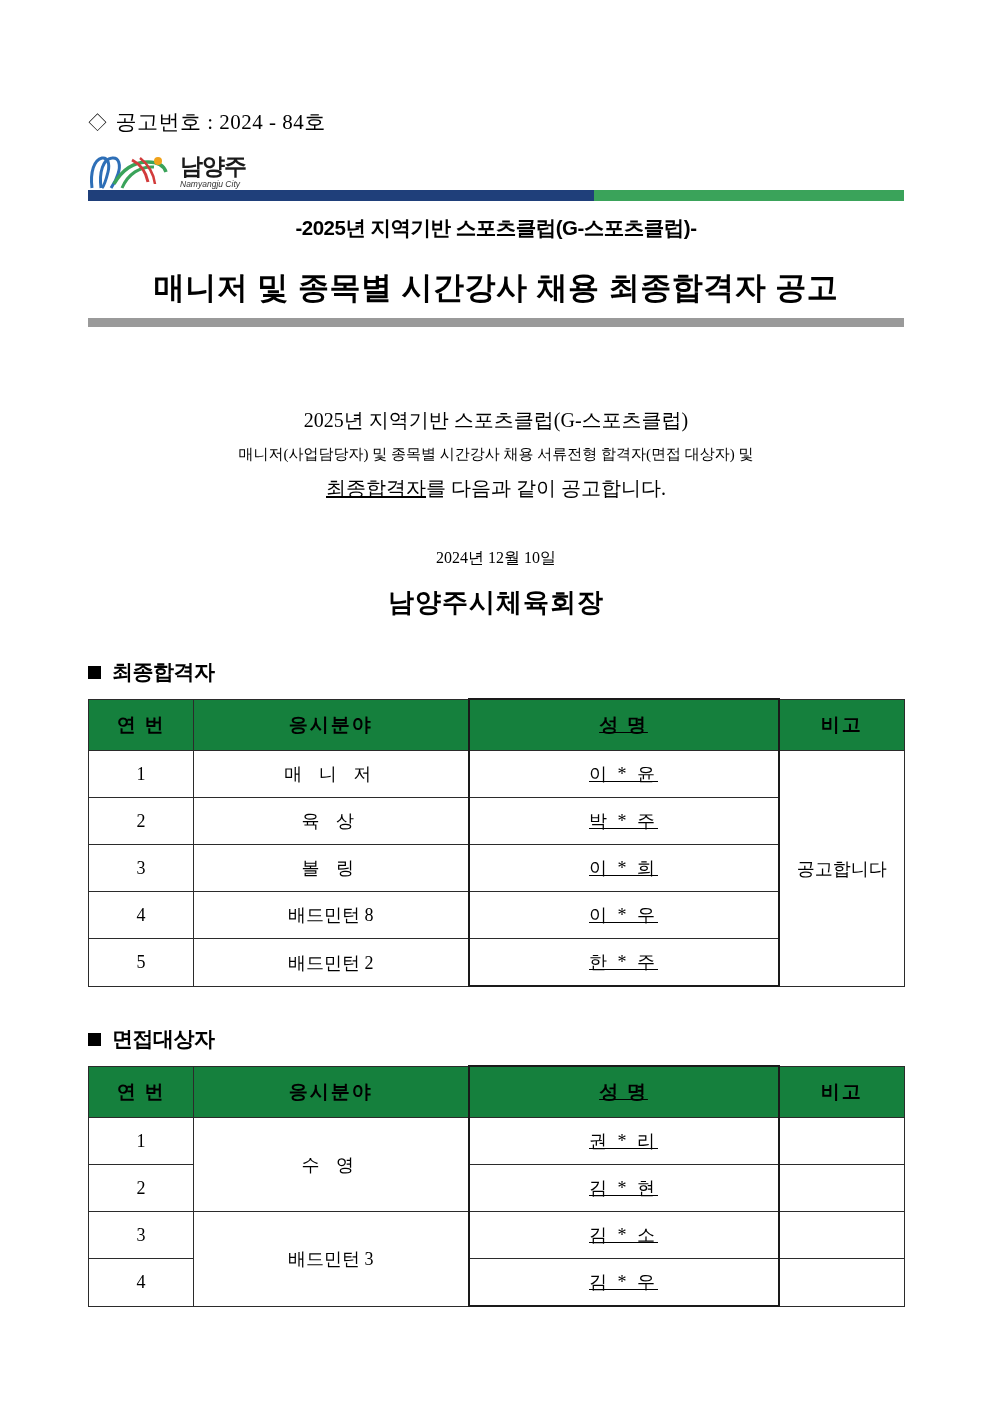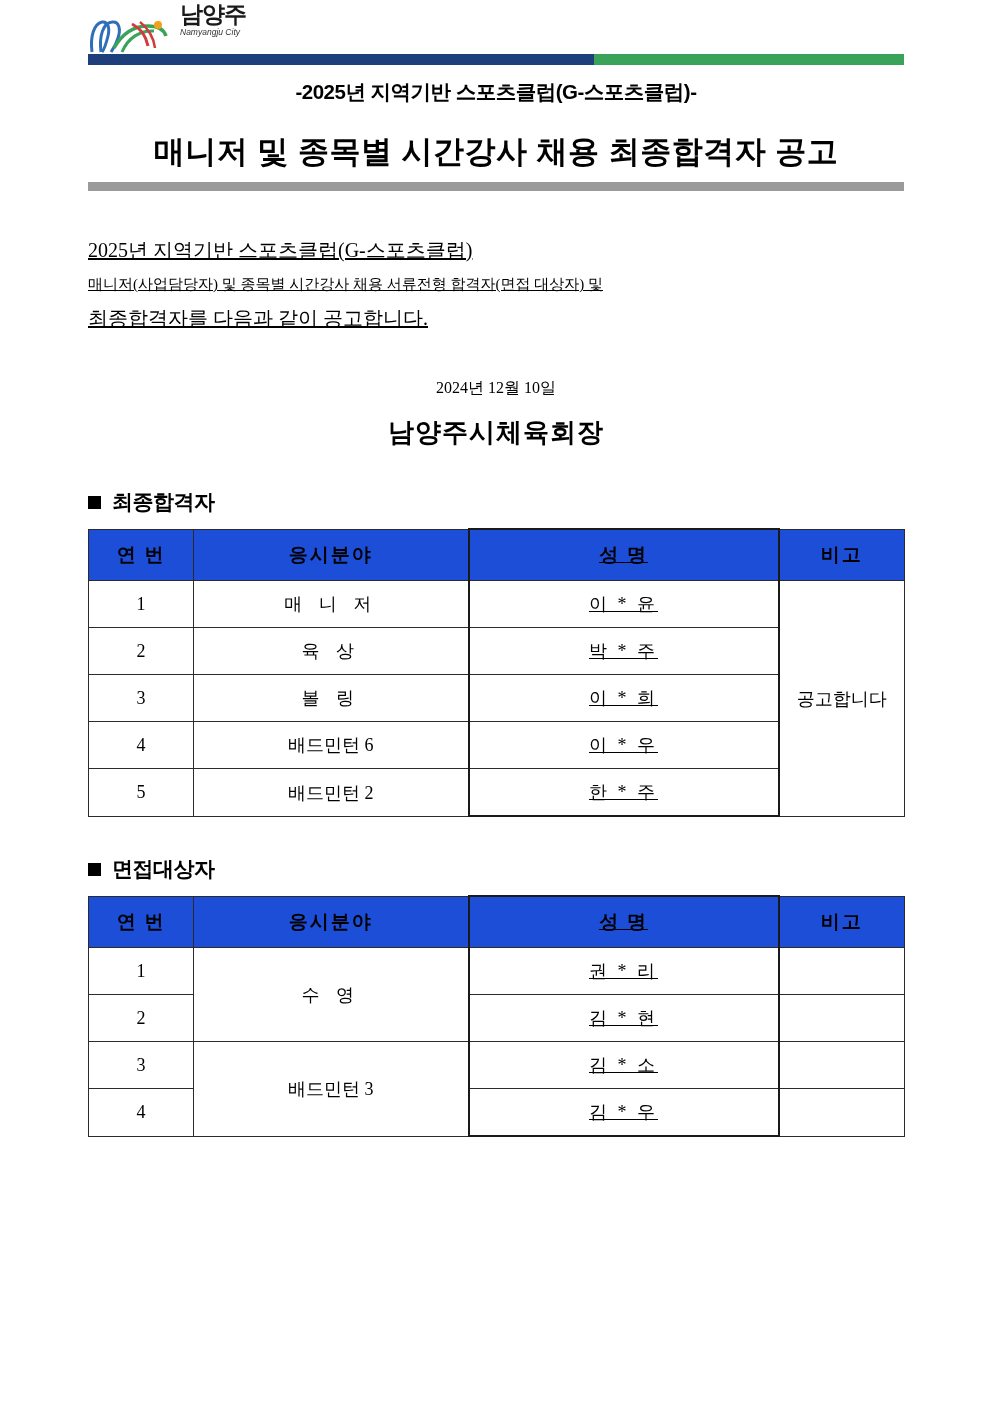--- a/index.html
+++ b/index.html
@@ -45,21 +45,21 @@
   }
   .logo-mark {
     width: 86px;
     height: 36px;
     position: relative;
   }
   .logo-text {
     display: flex;
     flex-direction: column;
     line-height: 1;
-    padding-bottom: 18px;
+    padding-bottom: 2px;
   }
   .logo-kr {
     font-family: "Liberation Sans", sans-serif;
     font-weight: bold;
     font-size: 23px;
     color: #1a1a1a;
     letter-spacing: -1px;
   }
   .logo-en {
     font-family: "Liberation Sans", sans-serif;
@@ -92,23 +92,23 @@
     margin-top: 25px;
     margin-bottom: 9px;
   }
   .bar-bottom {
     height: 9px;
     background: #9a9a9a;
   }
 
   
   .intro {
-    margin-top: 40px;
+    text-align: center;
+    margin-top: 74px;
     line-height: 1.95;
-    text-decoration: underline;
   }
   .intro .l1 { font-size: 20px; }
   .intro .l2 { font-size: 15px; }
   .intro .l3 { font-size: 20px; }
   .underline { text-decoration: underline; }
 
   .date-line {
     text-align: center;
     margin-top: 40px;
     font-size: 16px;
@@ -149,21 +149,21 @@
   }
   table.doc th, table.doc td {
     border: 1px solid #2b2b2b;
     text-align: center;
     font-family: "Liberation Serif", serif;
     font-size: 18px;
     height: 46px;
     padding: 0;
   }
   table.doc thead th {
-    background: #1d4ed8;
+    background: #15803d;
     font-weight: bold;
     font-size: 19px;
     height: 50px;
     letter-spacing: 2px;
   }
   .col-no    { width: 105px; }
   .col-field { width: 275px; }
   .col-name  { width: 310px; }
   .col-note  { width: 126px; }
 
@@ -175,20 +175,23 @@
 
   .sp2 { letter-spacing: 6px; }
   .sp3 { letter-spacing: 3px; }
   .note-cell { font-size: 15px; }
 </style>
 </head>
 <body>
 
 <div class="page">
 
+  <div class="notice-no">
+    <span class="diamond">◇</span><span>공고번호 : 2024 - 84호</span>
+  </div>
 
   <div class="logo-wrap">
     <span class="logo-mark">
       <svg width="86" height="38" viewBox="0 0 86 38" xmlns="http://www.w3.org/2000/svg">
         <path d="M4 34 C2 18 6 6 14 4 C20 3 22 10 20 18 C18 26 16 32 14 34" fill="none" stroke="#2e6fb7" stroke-width="3"></path>
         <path d="M13 34 C11 18 15 5 24 4 C31 3 33 11 30 20 C28 27 25 31 23 34" fill="none" stroke="#2e6fb7" stroke-width="3"></path>
         <path d="M26 30 C34 16 46 8 60 8 C70 8 76 12 78 18" fill="none" stroke="#3aa35a" stroke-width="3.5"></path>
         <path d="M34 34 C40 20 52 12 66 13" fill="none" stroke="#3aa35a" stroke-width="3"></path>
         <path d="M44 6 C52 10 58 18 60 28" fill="none" stroke="#d23b3b" stroke-width="3"></path>
         <path d="M52 4 C60 10 66 20 67 30" fill="none" stroke="#d23b3b" stroke-width="2.5"></path>
@@ -249,21 +252,21 @@
         <td class="sp2">육      상</td>
         <td class="thick-l thick-r sp3">박 * 주</td>
       </tr>
       <tr>
         <td>3</td>
         <td class="sp2">볼      링</td>
         <td class="thick-l thick-r sp3">이 * 희</td>
       </tr>
       <tr>
         <td>4</td>
-        <td>배드민턴 6</td>
+        <td>배드민턴 8</td>
         <td class="thick-l thick-r sp3">이 * 우</td>
       </tr>
       <tr>
         <td>5</td>
         <td>배드민턴 2</td>
         <td class="thick-l thick-r thick-b sp3">한 * 주</td>
       </tr>
     </tbody>
   </table>
 

